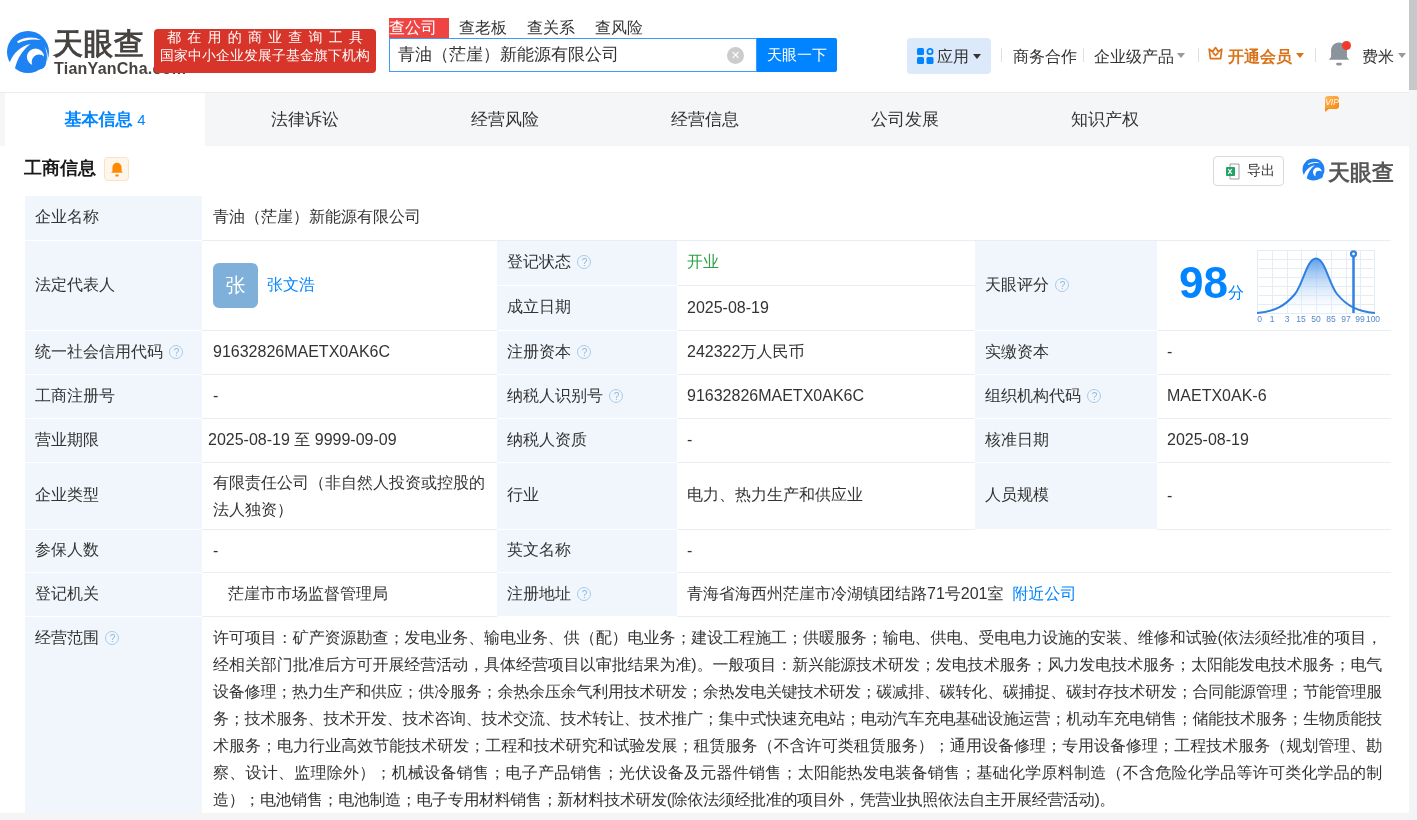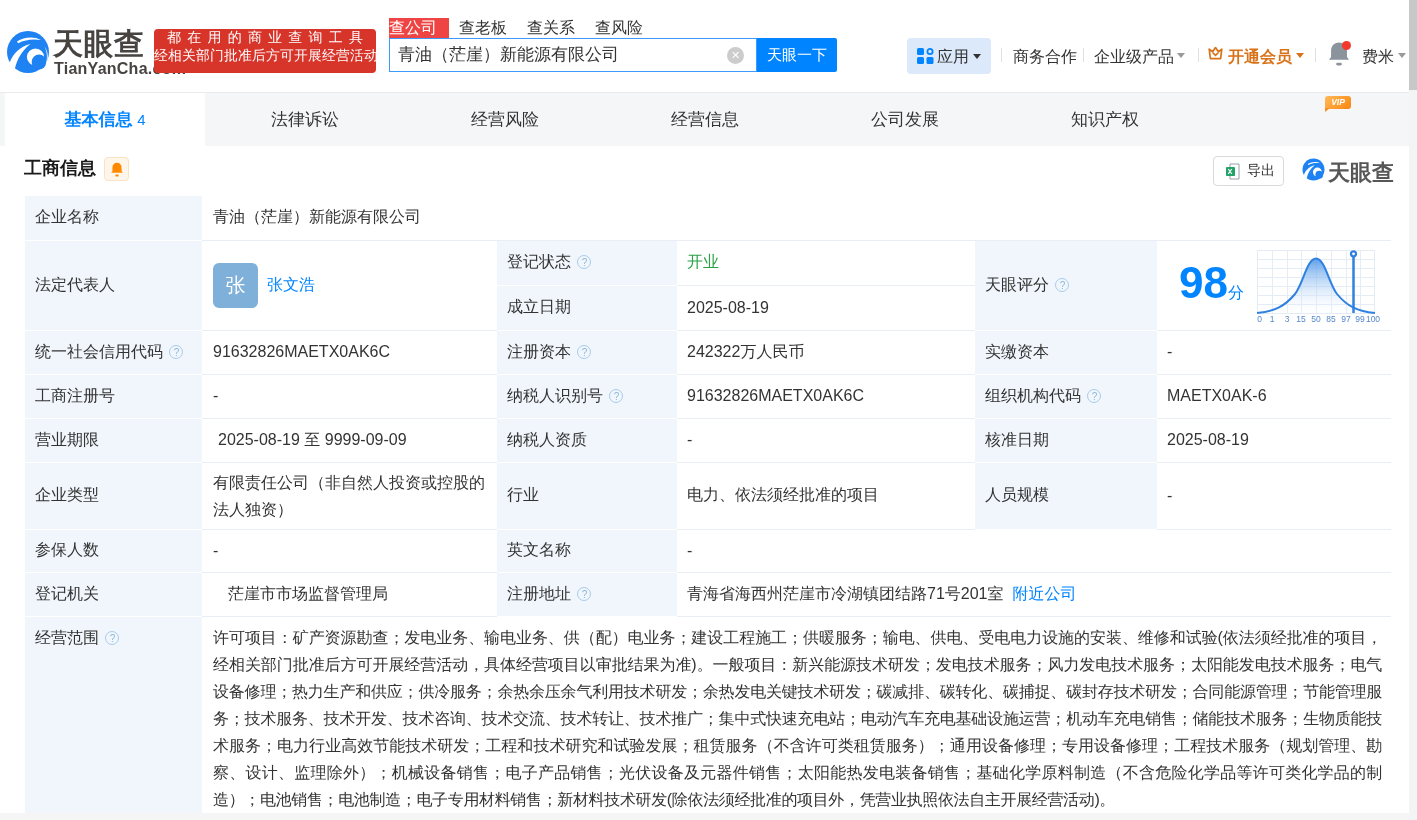--- a/index.html
+++ b/index.html
@@ -37,21 +37,21 @@
 .gtri { position:absolute; width:0; height:0; border-left:4.5px solid transparent; border-right:4.5px solid transparent; border-top:5.5px solid #999; top:53px; }
 #bellwrap { position:absolute; left:1326px; top:41px; width:26px; height:26px; }
 #belldot { position:absolute; left:1342px; top:41px; width:9px; height:9px; background:#f3392e; border-radius:50%; }
 
 
 #navbar { position:absolute; left:0; top:93px; width:1409px; height:53px; background:#f5f6f7; }
 .ntab { position:absolute; top:0; width:200px; height:53px; text-align:center; line-height:53px; font-size:17px; color:#333; white-space:nowrap; overflow:hidden; }
 .ntab.act { background:#fff; color:#0084ff; font-weight:bold; }
 .ntab.act small { font-weight:normal; font-size:15px; }
 #ntab-hist { color:#e8751f; }
-#vipbadge { position:absolute; left:1325px; top:3px; width:26px; height:13px; background:linear-gradient(135deg,#ffb959,#f8860e); border-radius:3px 3px 3px 0; color:#fff; font-size:8.5px; font-weight:bold; font-style:italic; line-height:13px; text-align:center; }
+#vipbadge { position:absolute; left:1325px; top:3px; width:14px; height:13px; background:linear-gradient(135deg,#ffb959,#f8860e); border-radius:3px 3px 3px 0; color:#fff; font-size:8.5px; font-weight:normal; font-style:italic; line-height:13px; text-align:center; }
 #vipbadge:after { content:""; position:absolute; left:0; top:12px; border-top:4px solid #f98d1c; border-right:5px solid transparent; }
 .qmark { display:inline-block; width:15px; height:15px; border:1px solid #c9ced4; border-radius:50%; color:#b6bcc2; font-size:10px; line-height:14px; text-align:center; vertical-align:1px; font-weight:normal; }
 td .qmark { border-color:#a9cce9; color:#8fb8da; width:14px; height:14px; line-height:13px; margin-left:2px; }
 
 
 #sec-title { position:absolute; left:24px; top:156px; font-size:18px; font-weight:bold; color:#1a1a1a; }
 #bellchip { position:absolute; left:104px; top:157px; width:25px; height:24px; background:#fef5eb; border:1px solid #fbe2c5; border-radius:4px; }
 #exportbtn { position:absolute; left:1213px; top:156px; width:71px; height:30px; background:#fff; border:1px solid #d9d9d9; border-radius:4px; }
 #exportbtn span { position:absolute; left:33px; top:5px; font-size:14px; color:#333; }
 #wm { position:absolute; left:1302px; top:158px; width:100px; height:23px; }
@@ -87,21 +87,21 @@
     <path d="M11 11.5 C18 6.8 28 6.2 35 10 C27 8.8 19 9.6 12.2 13.2 Z" fill="#fff"></path>
     <path d="M3.5 33 C7 23 14.5 16.5 24.5 14 C16.5 20 11.5 28 8.8 39 C6.6 37.3 4.8 35.3 3.5 33 Z" fill="#fff"></path>
     <circle cx="29.5" cy="27" r="8.6" fill="#fff"></circle>
     <circle cx="33" cy="32" r="7.4" fill="#1e82f2"></circle>
     <path d="M38.5 16.5 C42.5 21.5 43 30 39.2 36 C41.8 29.5 41.5 22.5 38.5 16.5 Z" fill="#fff"></path>
   </svg>
   <div id="logo-tyc">天眼查</div>
   <div id="logo-dom">TianYanCha.com</div>
   <div id="redbox">
       <div class="l1">都在用的商业查询工具</div>
-      <div class="l2">经相关部门批准后方可开展经营活动</div>
+      <div class="l2">国家中小企业发展子基金旗下机构</div>
     </div>
 
   <div id="stabs">
     <span class="stab act">查公司</span><span style="display:inline-block;width:10px"></span><span class="stab">查老板</span><span style="display:inline-block;width:20px"></span><span class="stab">查关系</span><span style="display:inline-block;width:20px"></span><span class="stab">查风险</span>
   </div>
   <div id="sinput">青油（茫崖）新能源有限公司</div>
   <div id="sclear">✕</div>
   <div id="sbtn">天眼一下</div>
 
   <div id="appbtn">
@@ -239,34 +239,34 @@
 <tr style="height:44px">
   <td class="lb">工商注册号</td>
   <td class="vl" style="padding-left:11px">-</td>
   <td class="lb" style="white-space:nowrap;overflow:hidden">纳税人识别号 <span class="qmark">?</span></td>
   <td class="vl" style="white-space:nowrap;overflow:hidden">91632826MAETX0AK6C</td>
   <td class="lb" style="white-space:nowrap;overflow:hidden">组织机构代码 <span class="qmark">?</span></td>
   <td class="vl">MAETX0AK-6</td>
 </tr>
 <tr style="height:44px">
   <td class="lb">营业期限</td>
-  <td class="vl" style="padding-left:16px;white-space:nowrap;overflow:hidden">2025-08-19 至 9999-09-09</td>
+  <td class="vl" style="padding-left:6px;white-space:nowrap;overflow:hidden">2025-08-19 至 9999-09-09</td>
   <td class="lb">纳税人资质</td>
   <td class="vl">-</td>
   <td class="lb">核准日期</td>
   <td class="vl">2025-08-19</td>
 </tr>
 <tr style="height:67px">
   <td class="lb">企业类型</td>
   <td class="vl" style="padding-left:11px">
           <div style="white-space:nowrap;overflow:hidden;height:27px;line-height:27px">有限责任公司（非自然人投资或控股的</div>
           <div style="white-space:nowrap;overflow:hidden;height:27px;line-height:27px">法人独资）</div>
         </td>
   <td class="lb">行业</td>
-  <td class="vl" style="white-space:nowrap;overflow:hidden">电力、依法须经批准的项目</td>
+  <td class="vl" style="white-space:nowrap;overflow:hidden">电力、热力生产和供应业</td>
   <td class="lb">人员规模</td>
   <td class="vl">-</td>
 </tr>
 <tr style="height:43px">
   <td class="lb">参保人数</td>
   <td class="vl" style="padding-left:11px">-</td>
   <td class="lb">英文名称</td>
   <td class="vl" colspan="3">-</td>
 </tr>
 <tr style="height:44px">

